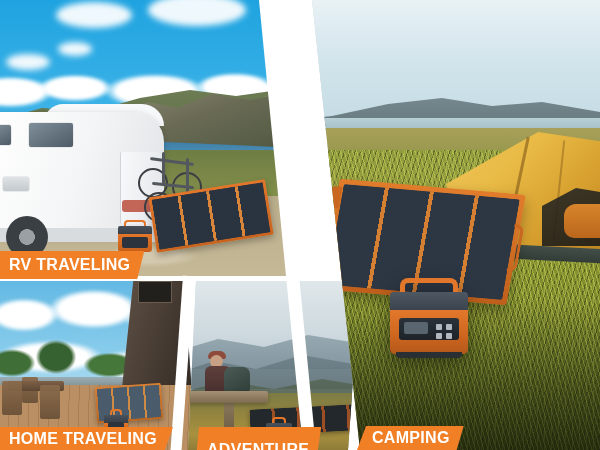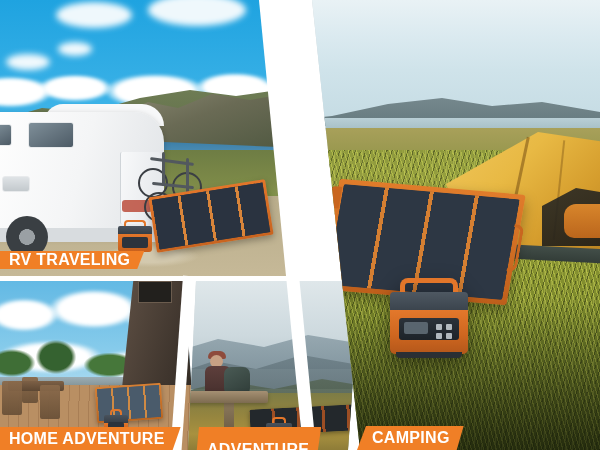--- a/index.html
+++ b/index.html
@@ -519,21 +519,21 @@
     font-family: "Liberation Sans Narrow", "Liberation Sans", sans-serif;
     font-weight: bold;
     font-size: 16px;
     letter-spacing: .3px;
     white-space: nowrap;
     display: flex;
     align-items: center;
     z-index: 10;
   }
   #label-rv {
-    left: 0; top: 251px; height: 18px; padding: 0 14px 0 9px;
+    left: 0; top: 251px; height: 28px; padding: 0 14px 0 9px;
     clip-path: polygon(0 0, 100% 0, calc(100% - 7px) 100%, 0 100%);
   }
   #label-home {
     left: 0; top: 427px; height: 23px; padding: 0 16px 0 9px;
     clip-path: polygon(0 0, 100% 0, calc(100% - 8px) 100%, 0 100%);
   }
   #label-adv {
     left: 195px; top: 427px; height: 41px; padding: 4px 12px 0 12px;
     clip-path: polygon(4px 0, 100% 0, calc(100% - 6px) 100%, 0 100%);
   }
@@ -682,17 +682,17 @@
       <div id="cs-foot"></div>
     </div>
   </div>
 
   <div class="divider" id="div-main"></div>
   <div class="divider" id="div-left-h"></div>
   <div class="divider" id="div-bottom"></div>
 
 
   <div class="label-banner" id="label-rv">RV TRAVELING</div>
-  <div class="label-banner" id="label-home">HOME ADVENTURE</div>
+  <div class="label-banner" id="label-home">HOME TRAVELING</div>
   <div class="label-banner" id="label-adv">ADVENTURE</div>
   <div class="label-banner" id="label-camp">CAMPING</div>
 
 </div>
 
 </body></html>

